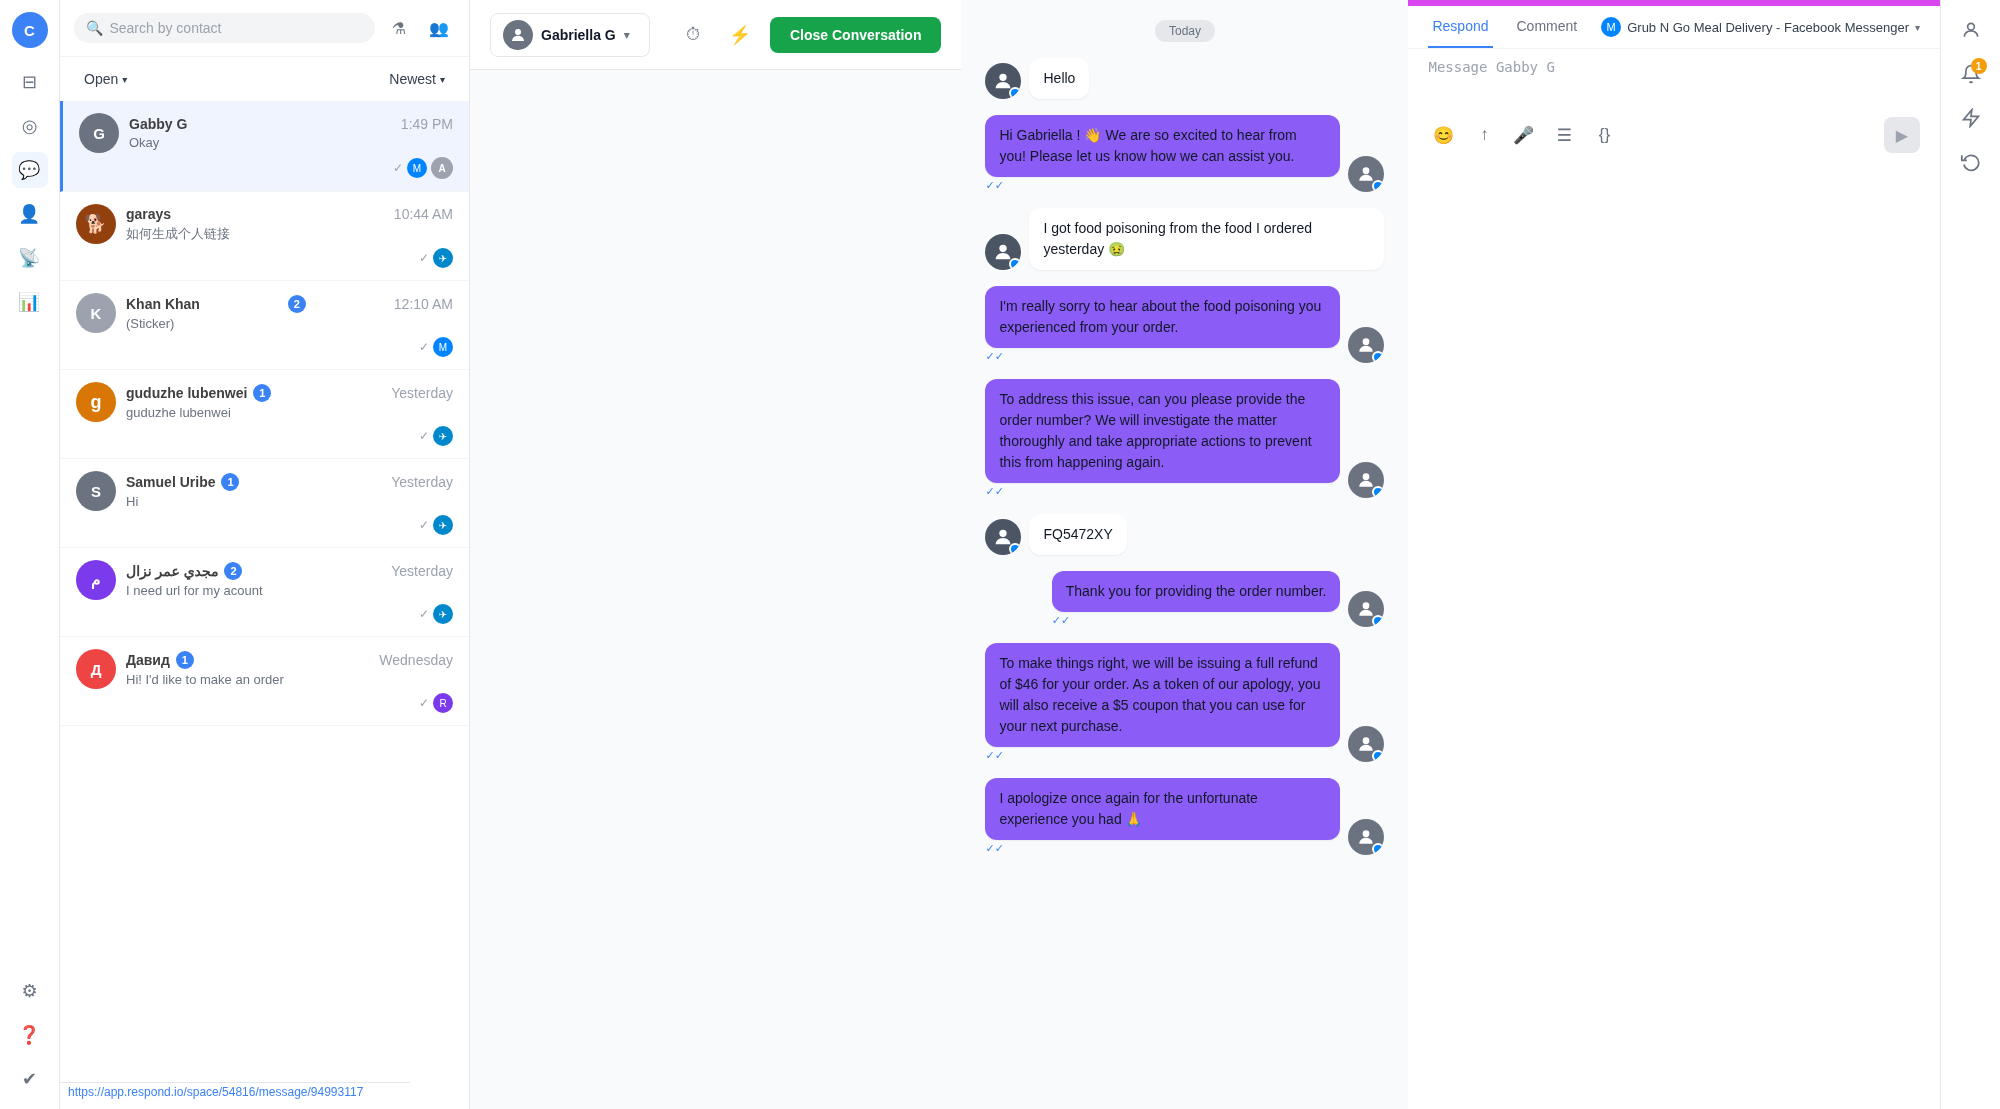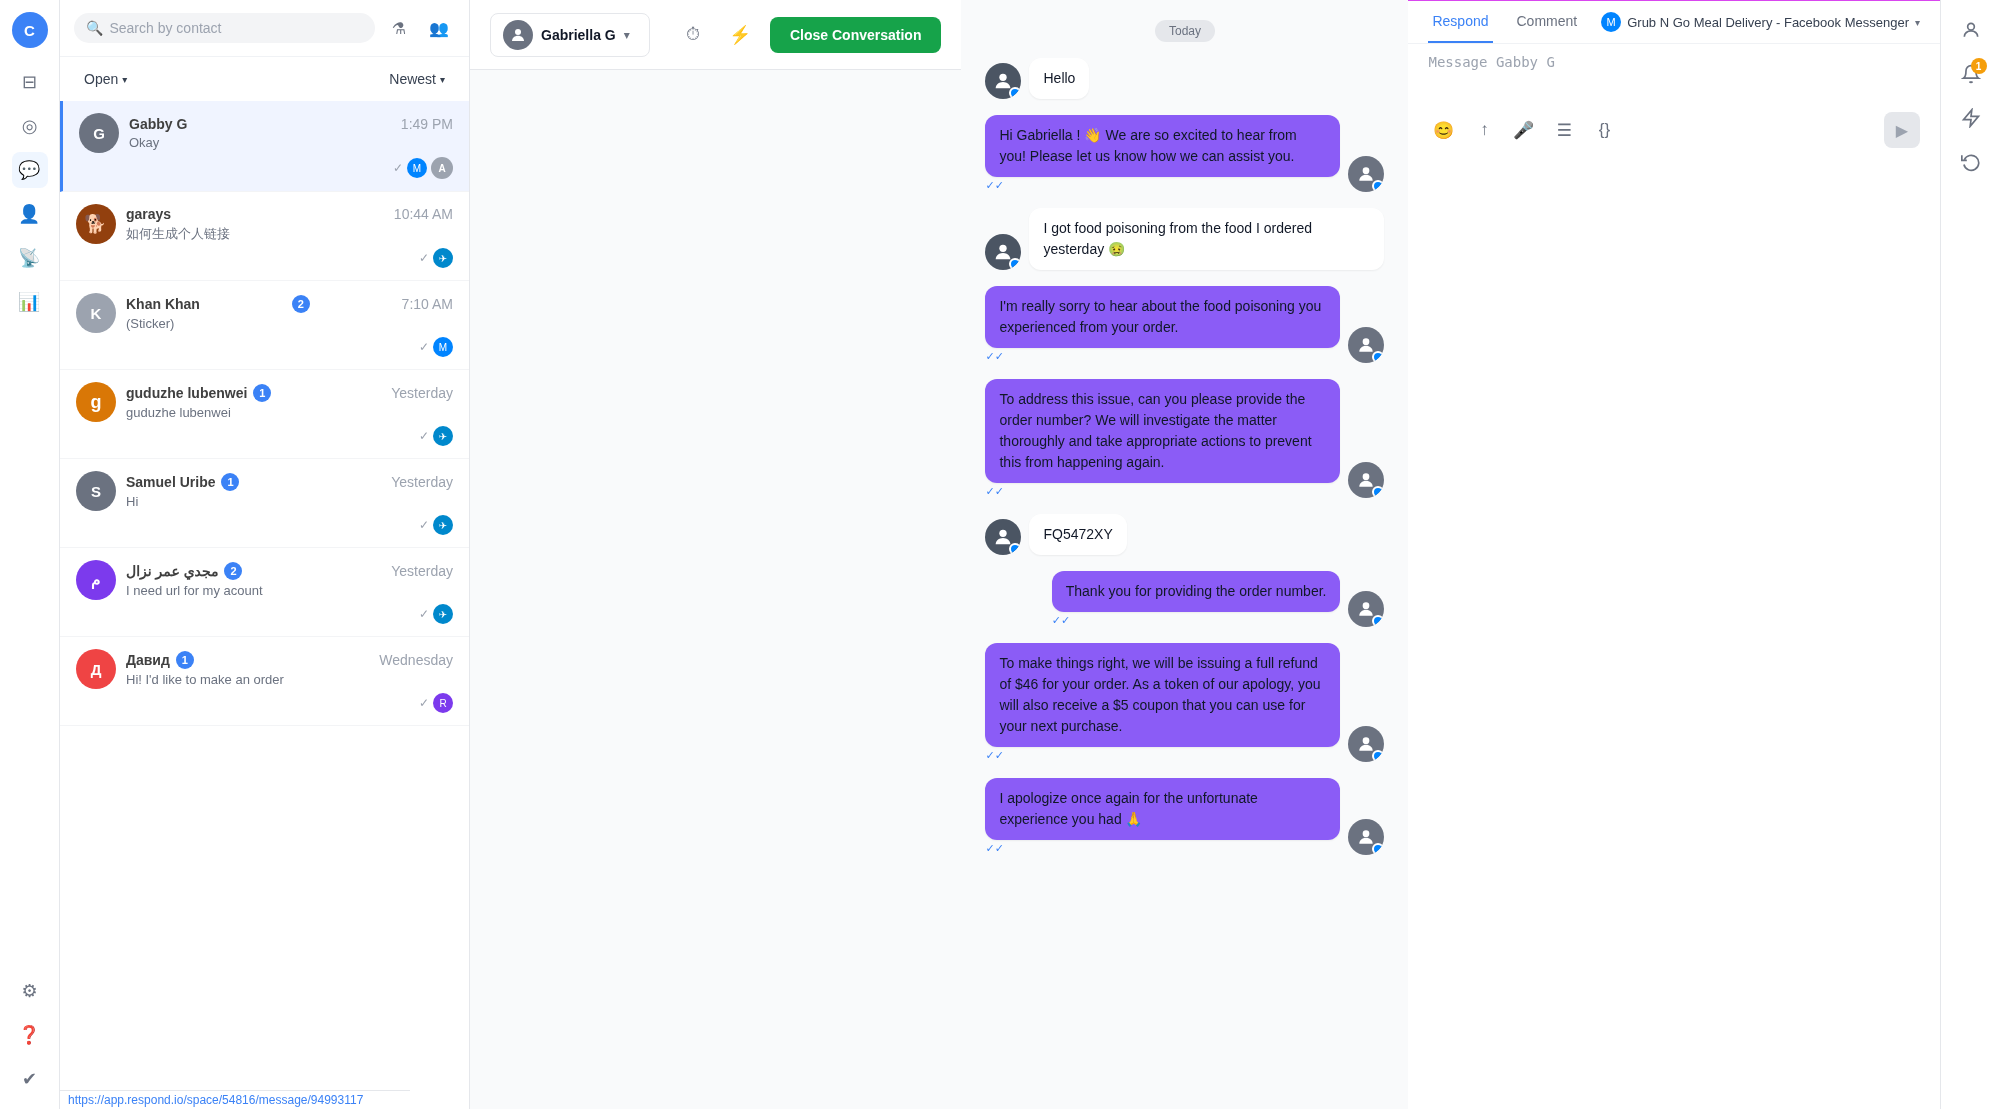--- a/index.html
+++ b/index.html
@@ -130,21 +130,21 @@
     .msg-check { color: #9ca3af; font-size: 11px; margin-top: 2px; display: flex; align-items: center; gap: 2px; }
     .msg-check.read { color: #3b82f6; }
     .outgoing-bubble-row { display: flex; align-items: flex-end; gap: 8px; }
     .agent-avatar {
       width: 36px; height: 36px; border-radius: 50%; background: #6b7280; flex-shrink: 0; overflow: hidden;
       display: flex; align-items: center; justify-content: center; position: relative;
     }
 
     
     .chat-input-area {
-      background: #fff; border-top: 1px solid #d946ef;
+      background: #fff; border-top: 6px solid #d946ef;
     }
     .input-tabs { display: flex; padding: 0 20px; border-bottom: 1px solid #f0f2f5; }
     .input-tab {
       padding: 12px 4px; margin-right: 20px; font-size: 14px; font-weight: 500; cursor: pointer;
       color: #6b7280; border-bottom: 2px solid transparent;
     }
     .input-tab.active { color: #3b82f6; border-bottom-color: #3b82f6; }
     .input-tab-spacer { flex: 1; }
     .input-channel { display: flex; align-items: center; gap: 6px; font-size: 13px; color: #374151; padding: 8px 0; }
     .input-channel-icon { width: 20px; height: 20px; border-radius: 50%; background: #0084ff; display: flex; align-items: center; justify-content: center; font-size: 11px; color: #fff; }
@@ -182,21 +182,21 @@
       background: #f59e0b; color: #fff; font-size: 10px; font-weight: 700;
       display: flex; align-items: center; justify-content: center;
     }
 
     
     ::-webkit-scrollbar { width: 4px; }
     ::-webkit-scrollbar-track { background: transparent; }
     ::-webkit-scrollbar-thumb { background: #d1d5db; border-radius: 2px; }
 
     .url-bar {
-      position: fixed; bottom: 0; left: 60px; background: #fff; padding: 2px 8px; font-size: 12px; color: #3b82f6;
+      position: fixed; bottom: 8px; left: 60px; background: #fff; padding: 2px 8px; font-size: 12px; color: #3b82f6;
       border-top: 1px solid #e5e7eb; width: 350px; white-space: nowrap; overflow: hidden; text-overflow: ellipsis;
     }
 
     .bot-indicator {
       position: absolute; bottom: 0; right: 0; width: 12px; height: 12px; border-radius: 50%;
       background: #0084ff; border: 2px solid #fff; display: flex; align-items: center; justify-content: center;
     }
   </style>
 </head>
 <body>
@@ -274,21 +274,21 @@
       </div>
     </div>
 
     <div class="conv-item">
       <div class="conv-item-top">
         <div class="conv-avatar" style="background:#9ca3af;">K</div>
         <div class="conv-meta">
           <div class="conv-name-row">
             <span class="conv-name">Khan Khan</span>
             <div class="conv-badge">2</div>
-            <span class="conv-time">7:10 AM</span>
+            <span class="conv-time">12:10 AM</span>
           </div>
           <div class="conv-preview">(Sticker)</div>
         </div>
       </div>
       <div class="conv-footer">
         <span class="check-icon">✓</span>
         <div class="platform-icon platform-messenger" style="font-size:10px;">M</div>
       </div>
     </div>
 

